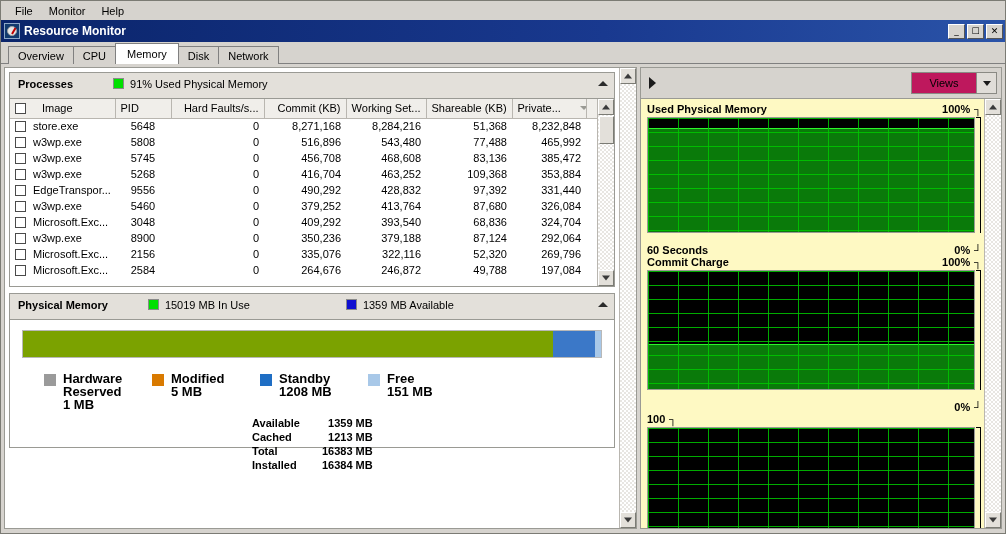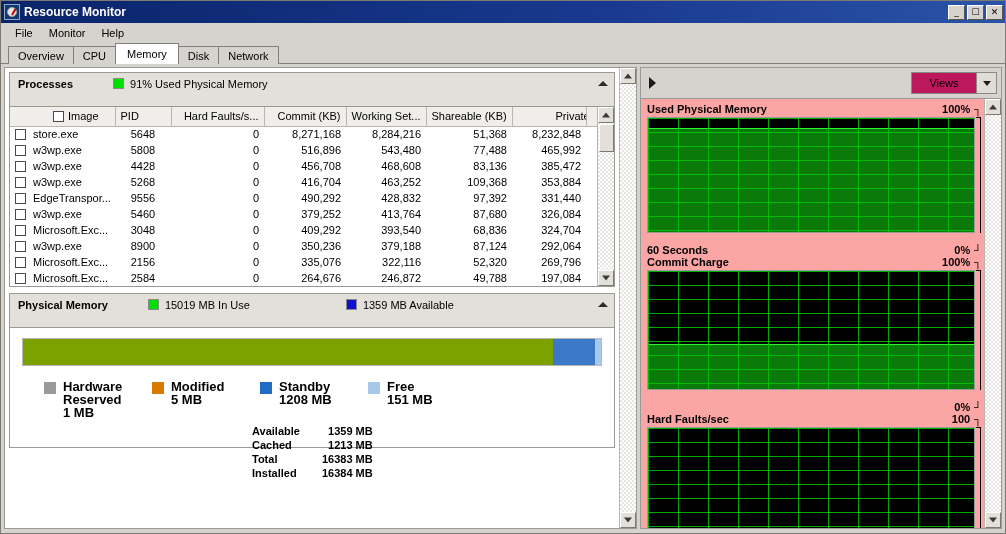--- a/index.html
+++ b/index.html
@@ -169,21 +169,21 @@
     background: #ffffff;
     box-sizing: border-box;
     display: flex; flex-direction: column;
     min-height: 0;
   }
   .group-header {
     height: 21px;
     background: #e3e0da;
     border-bottom: 1px solid #9a9a94;
     display: flex; align-items: center;
-    padding: 0 6px 12px 8px;
+    padding: 0 6px 4px 8px;
     flex: 0 0 auto;
     cursor: default;
   }
   .group-title {
     font-weight: bold;
     font-size: 11px;
     white-space: nowrap;
   }
   .group-header-legend {
     display: flex; align-items: center;
@@ -244,21 +244,21 @@
   table.proc td {
     height: 16px;
     padding: 0 5px;
     text-align: right;
     white-space: nowrap;
     overflow: hidden;
     font-size: 11px;
     box-sizing: border-box;
   }
   table.proc td.left { text-align: center; }
-  .hdr-inner { display: flex; align-items: center; gap: 4px; margin-left: 38px; }
+  .hdr-inner { display: flex; align-items: center; gap: 16px; }
   .cb {
     width: 11px; height: 11px;
     border: 1px solid #4a4a4a;
     background: #fff;
     box-sizing: border-box;
     display: inline-block;
     flex: 0 0 auto;
     cursor: default;
   }
   .sort-tri {
@@ -426,21 +426,21 @@
     width: 0; height: 0;
     border-left: 4px solid transparent;
     border-right: 4px solid transparent;
     border-top: 5px solid #1a1a1a;
     display: block;
   }
   #graphs-area {
     flex: 1 1 auto;
     display: flex;
     min-height: 0;
-    background: #fca5a5;
+    background: #fef9c3;
   }
   #graphs-inner {
     flex: 1 1 auto;
     min-width: 0;
     padding: 4px 2px 2px 6px;
     display: flex; flex-direction: column;
     overflow: hidden;
   }
   .graph-block { flex: 0 0 auto; display: flex; flex-direction: column; }
   .graph-head {
@@ -501,41 +501,41 @@
   .bracket::after {
     content: "";
     position: absolute; right: 1px; top: 0;
     width: 5px; height: 1px; background: #000;
   }
 </style>
 </head>
 <body>
 
 <div id="window">
+
+  <div id="menubar">
+    <div class="menu-item">File</div>
+    <div class="menu-item">Monitor</div>
+    <div class="menu-item">Help</div>
+  </div>
 
   <div id="titlebar">
     <div id="title-icon"></div>
     <div id="title-text">Resource Monitor</div>
     <div class="win-btns">
       <div class="win-btn">
           <span>_</span>
         </div>
       <div class="win-btn">
           <span>☐</span>
         </div>
       <div class="win-btn">
           <span>✕</span>
         </div>
     </div>
-  </div>
-
-  <div id="menubar">
-    <div class="menu-item">File</div>
-    <div class="menu-item">Monitor</div>
-    <div class="menu-item">Help</div>
   </div>
 
   <div id="tabstrip">
     <div class="tab">Overview</div>
     <div class="tab">CPU</div>
     <div class="tab active">Memory</div>
     <div class="tab">Disk</div>
     <div class="tab">Network</div>
   </div>
 
@@ -619,21 +619,21 @@
                       <td class="">465,992</td>
                       <td class=""></td>
                     </tr>
                     <tr>
                       <td class="left">
                         <span class="img-cell">
                           <span class="cb"></span>
                           <span>w3wp.exe</span>
                         </span>
                       </td>
-                      <td class="left">4428</td>
+                      <td class="left">5745</td>
                       <td class="">0</td>
                       <td class="">456,708</td>
                       <td class="">468,608</td>
                       <td class="">83,136</td>
                       <td class="">385,472</td>
                       <td class=""></td>
                     </tr>
                     <tr>
                       <td class="left">
                         <span class="img-cell">
@@ -886,21 +886,20 @@
                 <div class="bracket"></div>
               </div>
               <div class="graph-foot">
                 <span class="gleft"></span>
                 <span class="gmin">0%</span>
                 <span class="tick">┘</span>
               </div>
             </div>
             <div class="graph-block">
               <div class="graph-head">
-                <span class="gtitle">Hard Faults/sec</span>
                 <span class="gmax">100</span>
                 <span class="tick">┐</span>
               </div>
               <div class="graph-row">
                 <div class="plot" style="height: 116px;">
                   <svg width="312" height="116">
                     <path d="M0,116 L0.0,115 L3.1,115 L6.2,111 L9.4,104 L12.5,111 L15.6,115 L18.7,115 L21.8,115 L25.0,111 L28.1,104 L31.2,111 L34.3,115 L37.4,115 L40.6,115 L43.7,111 L46.8,104 L49.9,111 L53.0,115 L56.2,115 L59.3,115 L62.4,115 L65.5,115 L68.6,111 L71.8,104 L74.9,111 L78.0,115 L81.1,115 L84.2,115 L87.4,111 L90.5,104 L93.6,111 L96.7,115 L99.8,111 L103.0,104 L106.1,111 L109.2,115 L112.3,115 L115.4,115 L118.6,115 L121.7,115 L124.8,115 L127.9,115 L131.0,115 L134.2,115 L137.3,115 L140.4,115 L143.5,115 L146.6,115 L149.8,115 L152.9,115 L156.0,111 L159.1,104 L162.2,111 L165.4,115 L168.5,115 L171.6,115 L174.7,115 L177.8,115 L181.0,115 L184.1,115 L187.2,115 L190.3,111 L193.4,104 L196.6,111 L199.7,115 L202.8,115 L205.9,115 L209.0,111 L212.2,104 L215.3,111 L218.4,115 L221.5,115 L224.6,111 L227.8,104 L230.9,111 L234.0,115 L237.1,115 L240.2,115 L243.4,115 L246.5,115 L249.6,115 L252.7,115 L255.8,115 L259.0,115 L262.1,115 L265.2,115 L268.3,115 L271.4,115 L274.6,115 L277.7,115 L280.8,115 L283.9,115 L287.0,115 L290.2,115 L293.3,111 L296.4,104 L299.5,111 L302.6,115 L305.8,115 L308.9,115 L312.0,115 L312,116 Z" fill="#0a7a0a" stroke="#2bf52b" stroke-width="1"></path>
                   </svg>
                   <div class="grid"></div>
                 </div>

